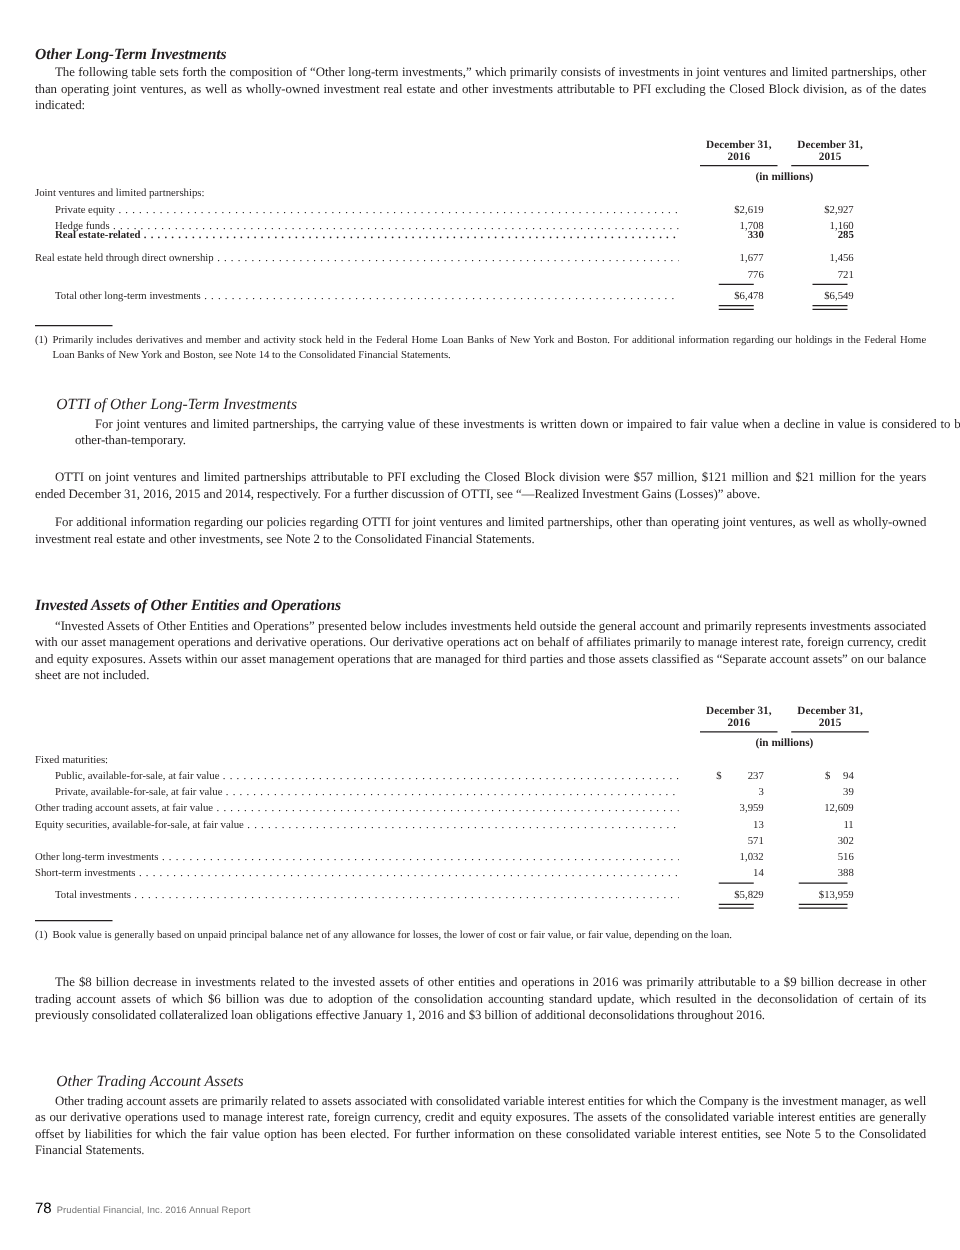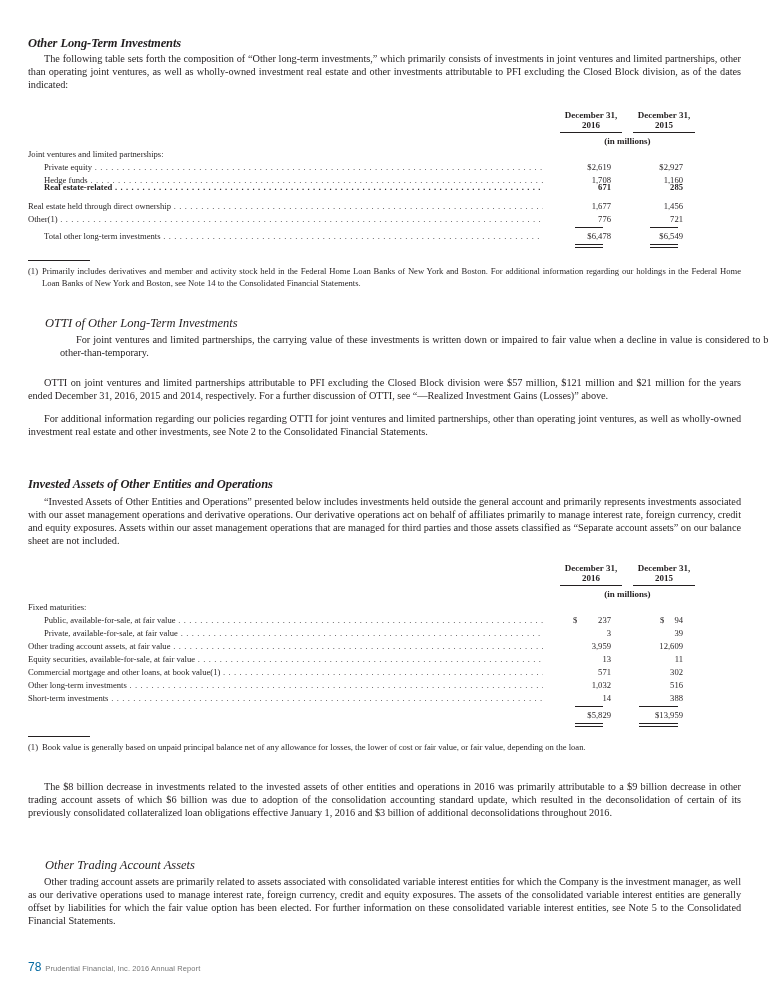--- a/index.html
+++ b/index.html
@@ -41,21 +41,21 @@
   .row .d2 { position: absolute; left: 632px; }
   .rule-single { position: absolute; height: 0; border-top: 1px solid #231f20; }
   .rule-double { position: absolute; height: 2px; border-top: 1px solid #231f20; border-bottom: 1px solid #231f20; }
   .fn-rule { position: absolute; left: 0; width: 62px; border-top: 1px solid #231f20; }
   .fn {
     position: absolute; left: 0; width: 713px; font-size: 8.6px; line-height: 12px;
     padding-left: 14px; text-indent: -14px; box-sizing: border-box; text-align: justify;
   }
   .fn .mark { display: inline-block; width: 14px; text-indent: 0; }
   .footer { position: absolute; left: 0; top: 957px; font-family: "Liberation Sans", "DejaVu Sans", sans-serif; color: #555; }
-  .footer .pnum { font-size: 12px; color: #0369a1; }
+  .footer .pnum { font-size: 12px; color: #000000; }
   .footer .ftxt { font-size: 7.5px; margin-left: 4px; letter-spacing: 0.1px; color: #777; }
 </style>
 </head>
 <body>
 
 <div class="page">
 
   <div class="h-bold" style="top:36px;">Other Long-Term Investments</div>
   <div class="para" style="top:52px;">The following table sets forth the composition of “Other long-term investments,” which primarily consists of investments in joint ventures and limited partnerships, other than operating joint ventures, as well as wholly-owned investment real estate and other investments attributable to PFI excluding the Closed Block division, as of the dates indicated:</div>
 
@@ -79,30 +79,29 @@
       <span class="v1">$2,619</span>
       <span class="v2">$2,927</span>
     </div>
     <div class="row" style="top:174px;">
       <span class="label indent">Hedge funds</span>
       <span class="v1">1,708</span>
       <span class="v2">1,160</span>
     </div>
     <div class="row" style="top:181px;font-weight:bold;">
       <span class="label indent">Real estate-related</span>
-      <span class="v1">671</span>
+      <span class="v1">330</span>
       <span class="v2">285</span>
     </div>
     <div class="row" style="top:200px;">
       <span class="label">Real estate held through direct ownership</span>
       <span class="v1">1,677</span>
       <span class="v2">1,456</span>
     </div>
     <div class="row" style="top:213px;">
-      <span class="label">Other(1)</span>
       <span class="v1">776</span>
       <span class="v2">721</span>
     </div>
     <div class="rule-single" style="left:547px; top:227px; width:28px;"></div>
     <div class="rule-single" style="left:622px; top:227px; width:28px;"></div>
 
     <div class="row" style="top:230px;">
       <span class="label indent">Total other long-term investments</span>
       <span class="v1">$6,478</span>
       <span class="v2">$6,549</span>
@@ -155,38 +154,38 @@
       <span class="label">Other trading account assets, at fair value</span>
       <span class="v1">3,959</span>
       <span class="v2">12,609</span>
     </div>
     <div class="row" style="top:653px;">
       <span class="label">Equity securities, available-for-sale, at fair value</span>
       <span class="v1">13</span>
       <span class="v2">11</span>
     </div>
     <div class="row" style="top:666px;">
-      <span class="label">Commercial mortgage and other loans, at book value(1)</span>
       <span class="v1">571</span>
       <span class="v2">302</span>
     </div>
     <div class="row" style="top:679px;">
       <span class="label">Other long-term investments</span>
       <span class="v1">1,032</span>
       <span class="v2">516</span>
     </div>
     <div class="row" style="top:692px;">
       <span class="label">Short-term investments</span>
       <span class="v1">14</span>
       <span class="v2">388</span>
     </div>
     <div class="rule-single" style="left:547px; top:706px; width:28px;"></div>
     <div class="rule-single" style="left:611px; top:706px; width:39px;"></div>
 
     <div class="row" style="top:709px;">
+      <span class="label indent">Total investments</span>
       <span class="v1">$5,829</span>
       <span class="v2">$13,959</span>
     </div>
     <div class="rule-double" style="left:547px; top:723px; width:28px;"></div>
     <div class="rule-double" style="left:611px; top:723px; width:39px;"></div>
   </div>
 
   <div class="fn-rule" style="top:736px;"></div>
   <div class="fn" style="top:741px;">
     <span class="mark">(1)</span><span>Book value is generally based on unpaid principal balance net of any allowance for losses, the lower of cost or fair value, or fair value, depending on the loan.</span>

